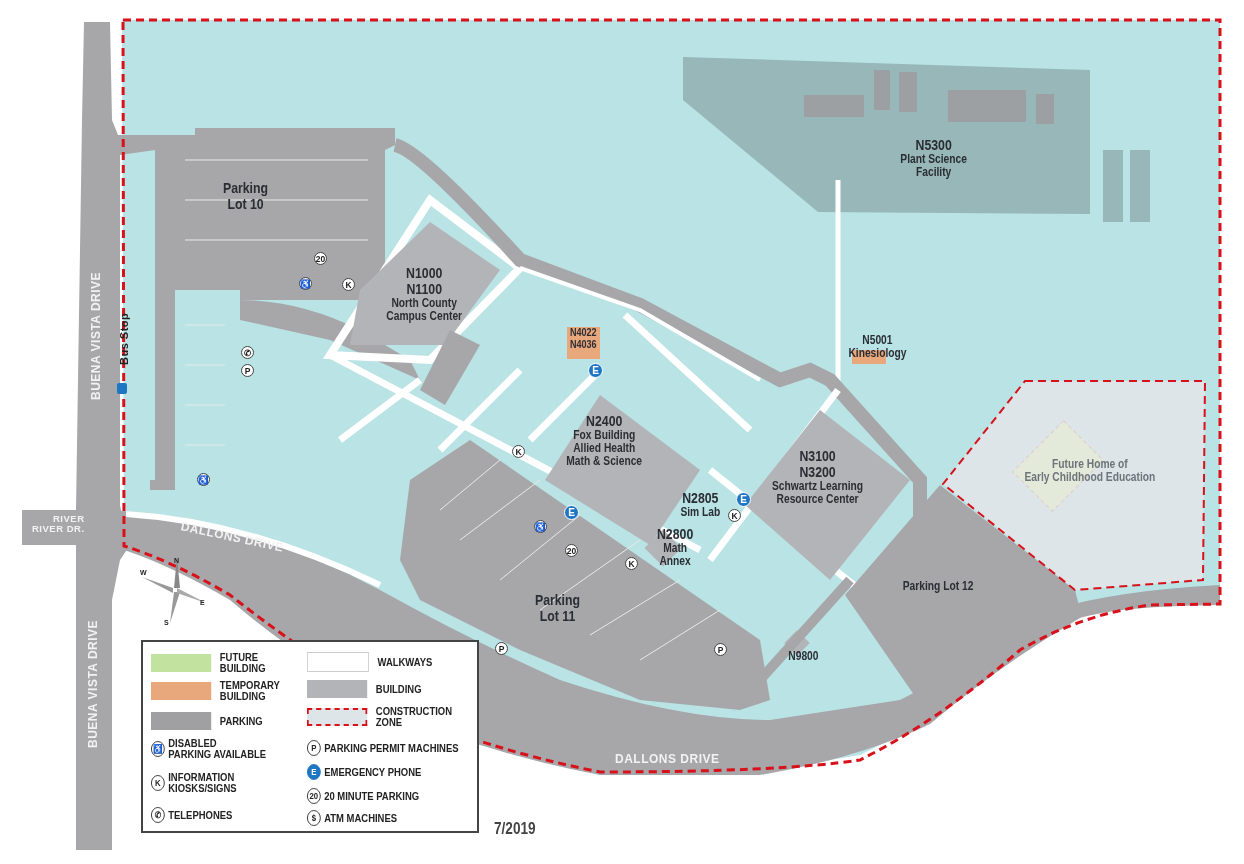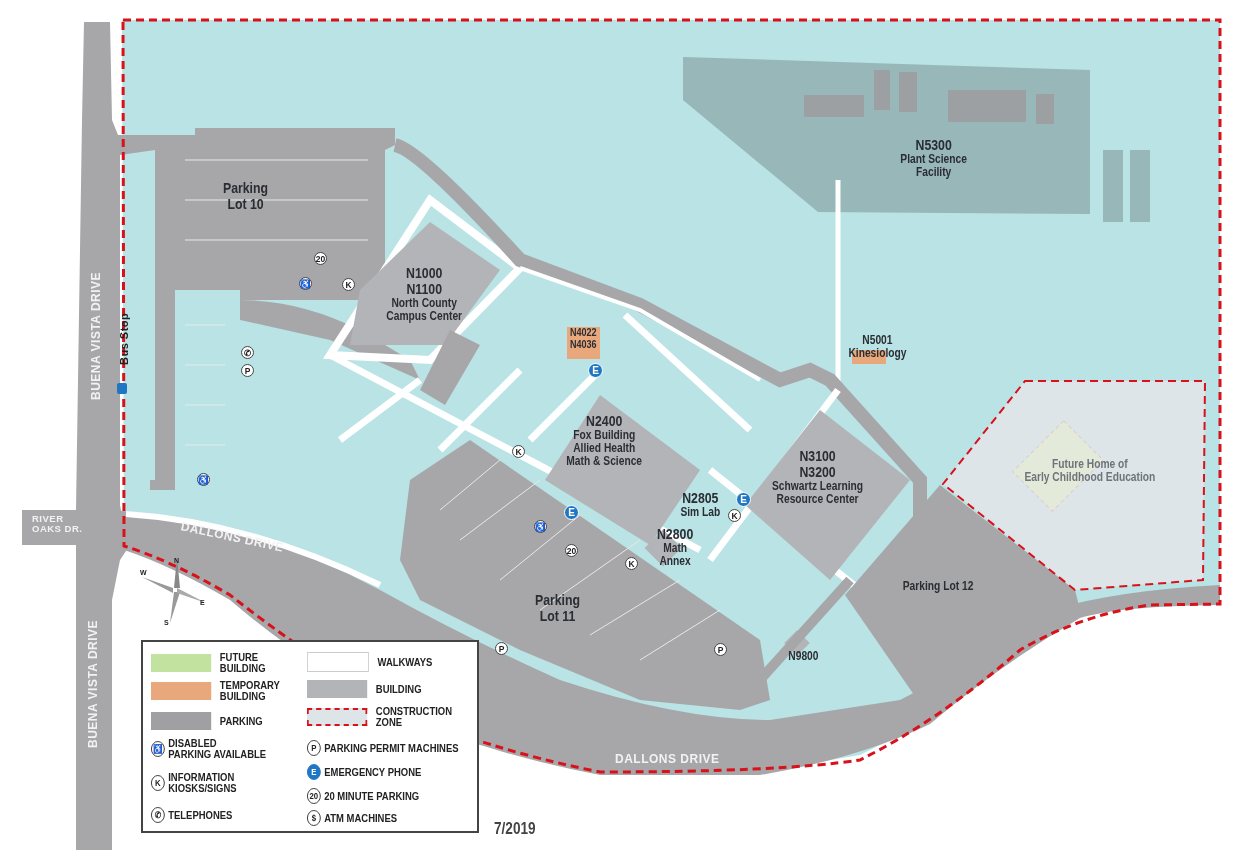--- a/index.html
+++ b/index.html
@@ -99,22 +99,22 @@
   <line x1="760" y1="680" x2="850" y2="580" stroke="#a7a7aa" stroke-width="10"></line>
 
   <path d="M1025 381 L1205 381 L1203 580 L1075 590 L943 484 Z" fill="#dde5e8" stroke="#d8111b" stroke-width="2" stroke-dasharray="8 5"></path>
   <rect x="1030" y="430" width="56" height="72" fill="#e4ead9" stroke="#dcc" stroke-width="1" stroke-dasharray="4 3" transform="rotate(45 1058 466)"></rect>
 
   <path d="M123 20 L1220 20 L1220 604 L1150 605 Q1080 615 1020 650 Q940 720 860 760 Q780 772 600 772 Q480 748 390 706 Q300 650 230 595 Q170 560 124 546 Z" fill="none" stroke="#d8111b" stroke-width="3" stroke-dasharray="8 5"></path>
 </svg>
 
 <div class="road vert" style="left:89px;top:400px;">BUENA VISTA DRIVE</div>
 <div class="road vert" style="left:86px;top:748px;">BUENA VISTA DRIVE</div>
-<div class="road" style="left:32px;top:514px;font-size:9.5px;line-height:1.1;">
-  <span>RIVER</span><br><span>OAKS DR.</span>
+<div class="road" style="left:32px;top:514px;font-size:9.5px;line-height:1.1;text-align:right;">
+  <span>RIVER</span><br><span>RIVER DR.</span>
 </div>
 <div class="road" style="left:180px;top:530px;transform:rotate(12deg);">DALLONS DRIVE</div>
 <div class="road" style="left:615px;top:752px;">DALLONS DRIVE</div>
 <div class="road vert" style="left:118px;top:365px;color:#222;font-size:11px;">Bus Stop</div>
 <div style="position:absolute;left:117px;top:383px;width:10px;height:11px;background:#1f77c4;border-radius:2px;"></div>
 
 <div class="lbl" style="left:218px;top:180px;">
     <span class="big">Parking</span>
     <span class="big">Lot 10</span>
   </div>

